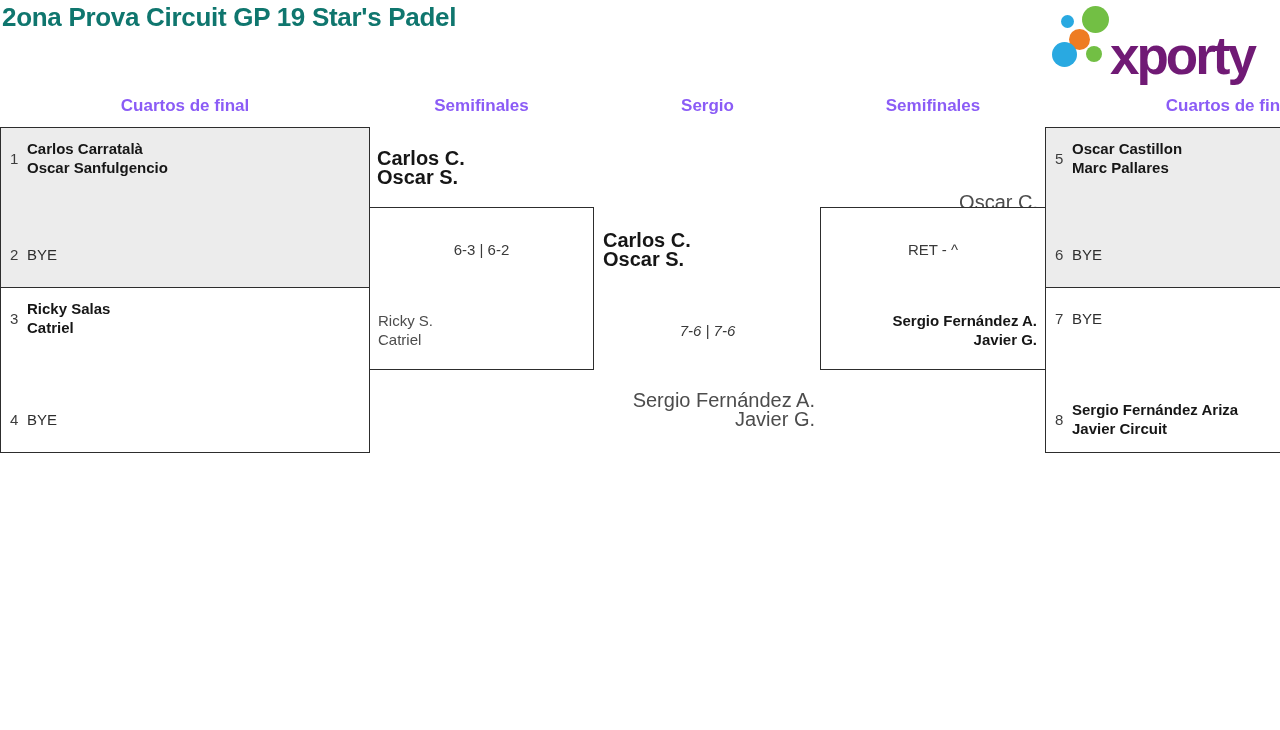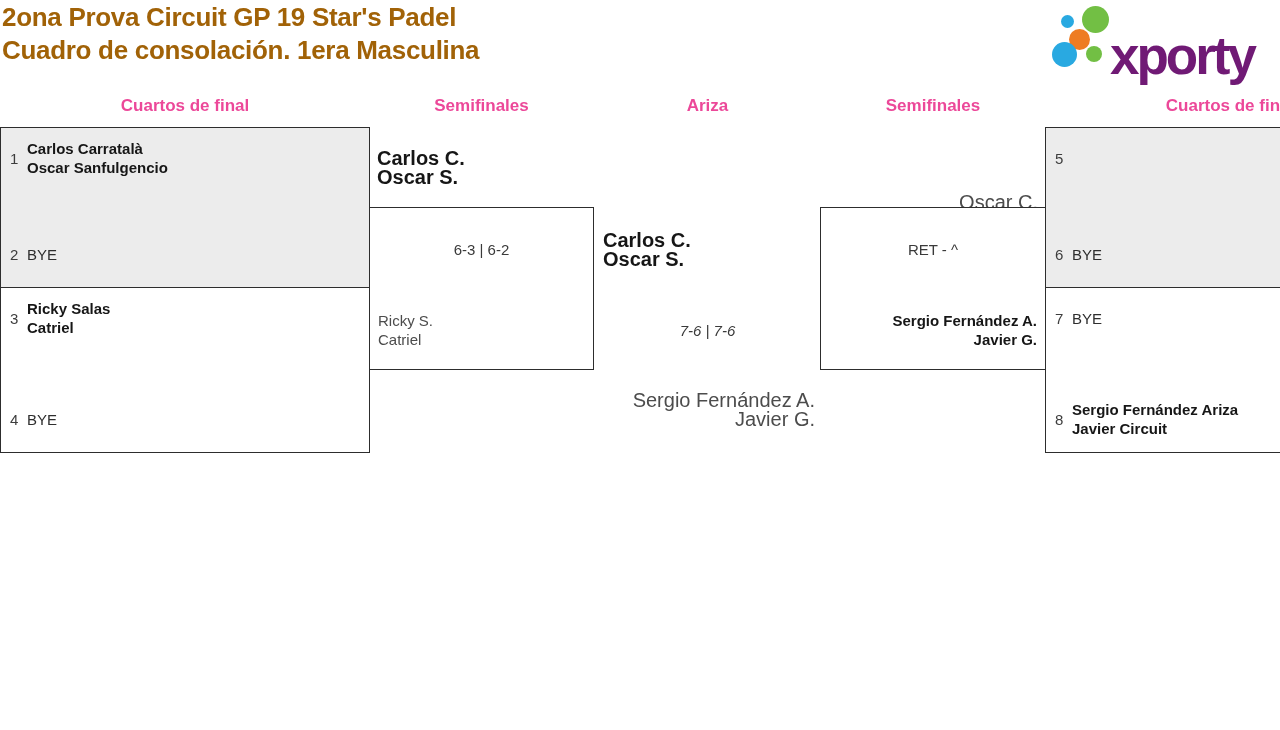--- a/index.html
+++ b/index.html
@@ -8,41 +8,41 @@
     background:#ffffff;
     overflow:hidden;
     font-family:"Liberation Sans", sans-serif;
   }
   .stage { position:relative; width:1280px; height:730px; }
 
   
   .page-title {
     position:absolute; left:2px; top:1px;
     font-size:26px; line-height:33px; font-weight:700;
-    color:#a16207; letter-spacing:-0.3px;
+    color:#0f766e; letter-spacing:-0.3px;
   }
 
   
   .logo { position:absolute; left:1048px; top:2px; width:232px; height:66px; }
   .logo .dot { position:absolute; border-radius:50%; }
   .dot-blue-small  { left:13px; top:13px; width:13px; height:13px; background:#29a9e1; }
   .dot-green-big   { left:34px; top:4px;  width:27px; height:27px; background:#72bf44; }
   .dot-orange     { left:21px; top:27px; width:21px; height:21px; background:#ee7c23; }
   .dot-blue-big    { left:4px;  top:40px; width:25px; height:25px; background:#29a9e1; }
   .dot-green-small { left:38px; top:44px; width:16px; height:16px; background:#72bf44; }
   .logo-text {
     position:absolute; left:62px; top:26px;
     font-size:53px; line-height:55px; font-weight:700;
     letter-spacing:-3px; color:#701a75;text-align:right;
   }
 
   
   .round-label {
     position:absolute; top:96px;
-    font-size:17px; font-weight:700; color:#ec4899;
+    font-size:17px; font-weight:700; color:#8b5cf6;
     text-align:center;
   }
   .rl-1 { left:0;      width:370px; }
   .rl-2 { left:369px;  width:225px; }
   .rl-3 { left:594px;  width:227px; }
   .rl-4 { left:820px;  width:226px; }
   .rl-5 { left:1045px; width:370px; }
 
   
   .match-box {
@@ -98,35 +98,34 @@
     text-align:center; font-size:15px; color:#3a3a3a;font-style:italic;
   }
 </style>
 </head>
 <body>
 
 <div class="stage">
 
   <div class="page-title">
     <div>2ona Prova Circuit GP 19 Star's Padel</div>
-    <div>Cuadro de consolación. 1era Masculina</div>
   </div>
 
   <div class="logo">
     <span class="dot dot-blue-small"></span>
     <span class="dot dot-green-big"></span>
     <span class="dot dot-orange"></span>
     <span class="dot dot-blue-big"></span>
     <span class="dot dot-green-small"></span>
     <span class="logo-text">xporty</span>
   </div>
 
   <div class="round-label rl-1">Cuartos de final</div>
   <div class="round-label rl-2">Semifinales</div>
-  <div class="round-label rl-3">Ariza</div>
+  <div class="round-label rl-3">Sergio</div>
   <div class="round-label rl-4">Semifinales</div>
   <div class="round-label rl-5">Cuartos de final</div>
 
   <div class="match-box shaded box-qf1">
     <div class="slot slot-top">
       <span class="seed">1</span>
       <span class="names">
         <span class="line">Carlos Carratalà</span>
         <span class="line">Oscar Sanfulgencio</span>
       </span>
@@ -183,20 +182,24 @@
     <div class="score">RET - ^</div>
     <div class="sf-winner">
       <span class="line">Sergio Fernández A.</span>
       <span class="line">Javier G.</span>
     </div>
   </div>
 
   <div class="match-box shaded box-qf3">
     <div class="slot slot-top">
       <span class="seed">5</span>
+      <span class="names">
+        <span class="line">Oscar Castillon</span>
+        <span class="line">Marc Pallares</span>
+      </span>
     </div>
     <div class="slot slot-bottom">
       <span class="seed">6</span>
       <span class="names bye">BYE</span>
     </div>
   </div>
 
   <div class="match-box box-qf4">
     <div class="slot slot-top">
       <span class="seed">7</span>

